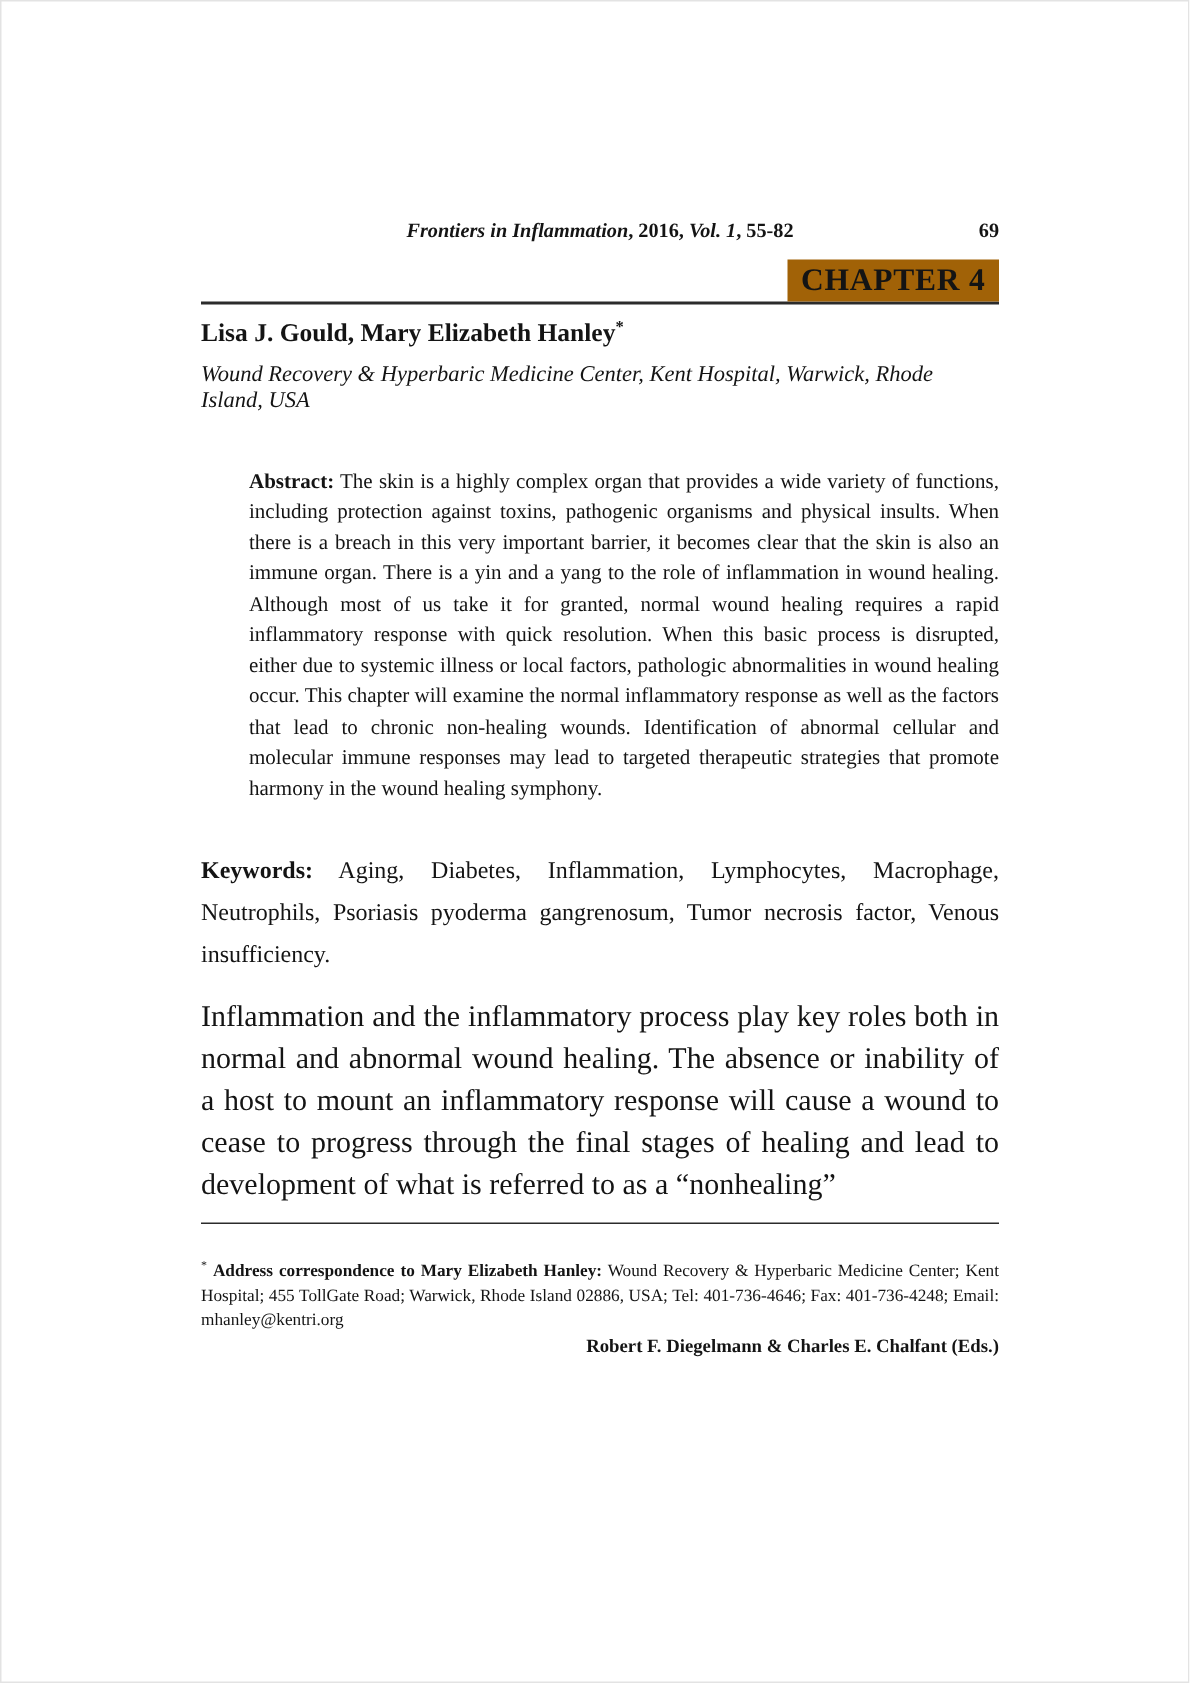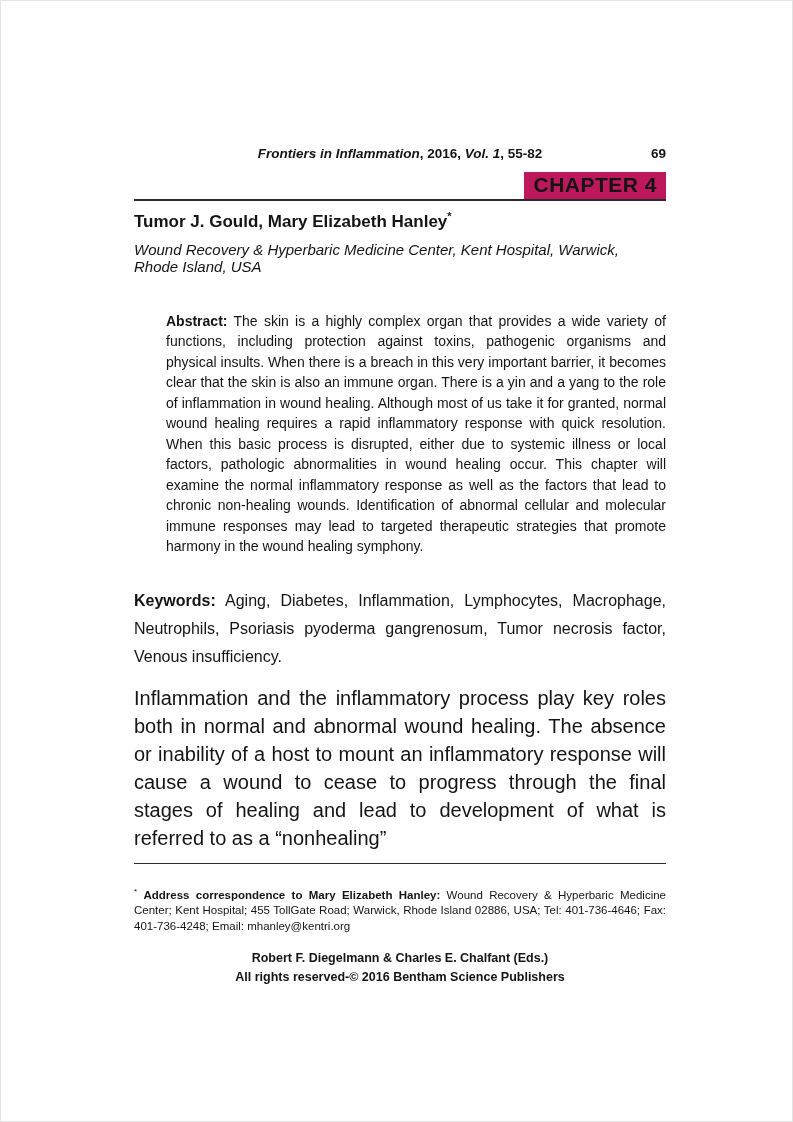--- a/index.html
+++ b/index.html
@@ -3,21 +3,21 @@
 <meta charset="utf-8">
 <style>
   * { margin: 0; padding: 0; box-sizing: border-box; }
   html, body { background: #ffffff; }
   .page {
     position: relative;
     width: 793px;
     height: 1122px;
     background: #ffffff;
     border: 1px solid #e3e3e3;
-    font-family: Liberation Sans, sans-serif;
+    font-family: Liberation Serif, serif;
     color: #141414;
     overflow: hidden;
   }
   .content {
     position: absolute;
     left: 133px;
     top: 145px;
     width: 532px;
   }
   
@@ -27,21 +27,21 @@
     font-size: 13.5px;
     font-weight: bold;
   }
   .runhead .spacer { flex: 1; }
   .runhead .cite { white-space: nowrap; }
   .cite .ital { font-style: italic; }
   .runhead .pagenum { flex: 1; text-align: right; }
   
   .badge-row { display: flex; justify-content: flex-end; margin-top: 11px; }
   .chapter-badge {
-    background: #be185d;
+    background: #a16207;
     font-size: 21px;
     font-weight: bold;
     padding: 1px 9px 2px 9px;
     letter-spacing: 0.5px;
   }
   .head-rule { border-bottom: 2px solid #2b2b2b; }
   
   .title {
     margin-top: 19px;
     font-size: 23px;
@@ -79,22 +79,21 @@
   .foot-rule { margin-top: 11px; border-top: 1.5px solid #2b2b2b; }
   .footnote {
     margin-top: 20px;
     font-size: 11.5px;
     line-height: 16px;
     text-align: justify;
   }
   .footnote sup { font-size: 8px; }
   
   .imprint {
-    margin-top: 15px;
-    text-align: center;
+    text-align: right;
     font-size: 12.5px;
     font-weight: bold;
     line-height: 19px;
   }
 </style>
 </head>
 <body>
 
 <div class="page">
   <div class="content">
@@ -104,34 +103,33 @@
       <span class="cite"><span class="ital">Frontiers in Inflammation</span><span>, 2016, </span><span class="ital">Vol. 1</span><span>, 55-82</span></span>
       <span class="pagenum">69</span>
     </div>
 
     <div class="badge-row">
       <span class="chapter-badge">CHAPTER 4</span>
     </div>
     <div class="head-rule"></div>
 
 
-    <div class="authors"><span>Tumor J. Gould, Mary Elizabeth Hanley</span><sup>*</sup></div>
+    <div class="authors"><span>Lisa J. Gould, Mary Elizabeth Hanley</span><sup>*</sup></div>
 
     <div class="affiliation">Wound Recovery &amp; Hyperbaric Medicine Center, Kent Hospital, Warwick, Rhode Island, USA</div>
 
     <p class="abstract"><span class="lead">Abstract:</span><span> The skin is a highly complex organ that provides a wide variety of functions, including protection against toxins, pathogenic organisms and physical insults. When there is a breach in this very important barrier, it becomes clear that the skin is also an immune organ. There is a yin and a yang to the role of inflammation in wound healing. Although most of us take it for granted, normal wound healing requires a rapid inflammatory response with quick resolution. When this basic process is disrupted, either due to systemic illness or local factors, pathologic abnormalities in wound healing occur. This chapter will examine the normal inflammatory response as well as the factors that lead to chronic non-healing wounds. Identification of abnormal cellular and molecular immune responses may lead to targeted therapeutic strategies that promote harmony in the wound healing symphony.</span></p>
 
     <p class="keywords"><span class="lead">Keywords:</span><span> Aging, Diabetes, Inflammation, Lymphocytes, Macrophage, Neutrophils, Psoriasis pyoderma gangrenosum, Tumor necrosis factor, Venous insufficiency.</span></p>
 
 
     <p class="section-body">Inflammation and the inflammatory process play key roles both in normal and abnormal wound healing. The absence or inability of a host to mount an inflammatory response will cause a wound to cease to progress through the final stages of healing and lead to development of what is referred to as a “nonhealing”</p>
 
     <div class="foot-rule"></div>
 
     <p class="footnote"><sup>*</sup> <span class="lead">Address correspondence to Mary Elizabeth Hanley:</span><span> Wound Recovery &amp; Hyperbaric Medicine Center; Kent Hospital; 455 TollGate Road; Warwick, Rhode Island 02886, USA; Tel: 401-736-4646; Fax: 401-736-4248; Email: mhanley@kentri.org</span></p>
 
     <div class="imprint">
       <div>Robert F. Diegelmann &amp; Charles E. Chalfant (Eds.)</div>
-      <div>All rights reserved-© 2016 Bentham Science Publishers</div>
     </div>
 
   </div>
 </div>
 
 </body></html>

